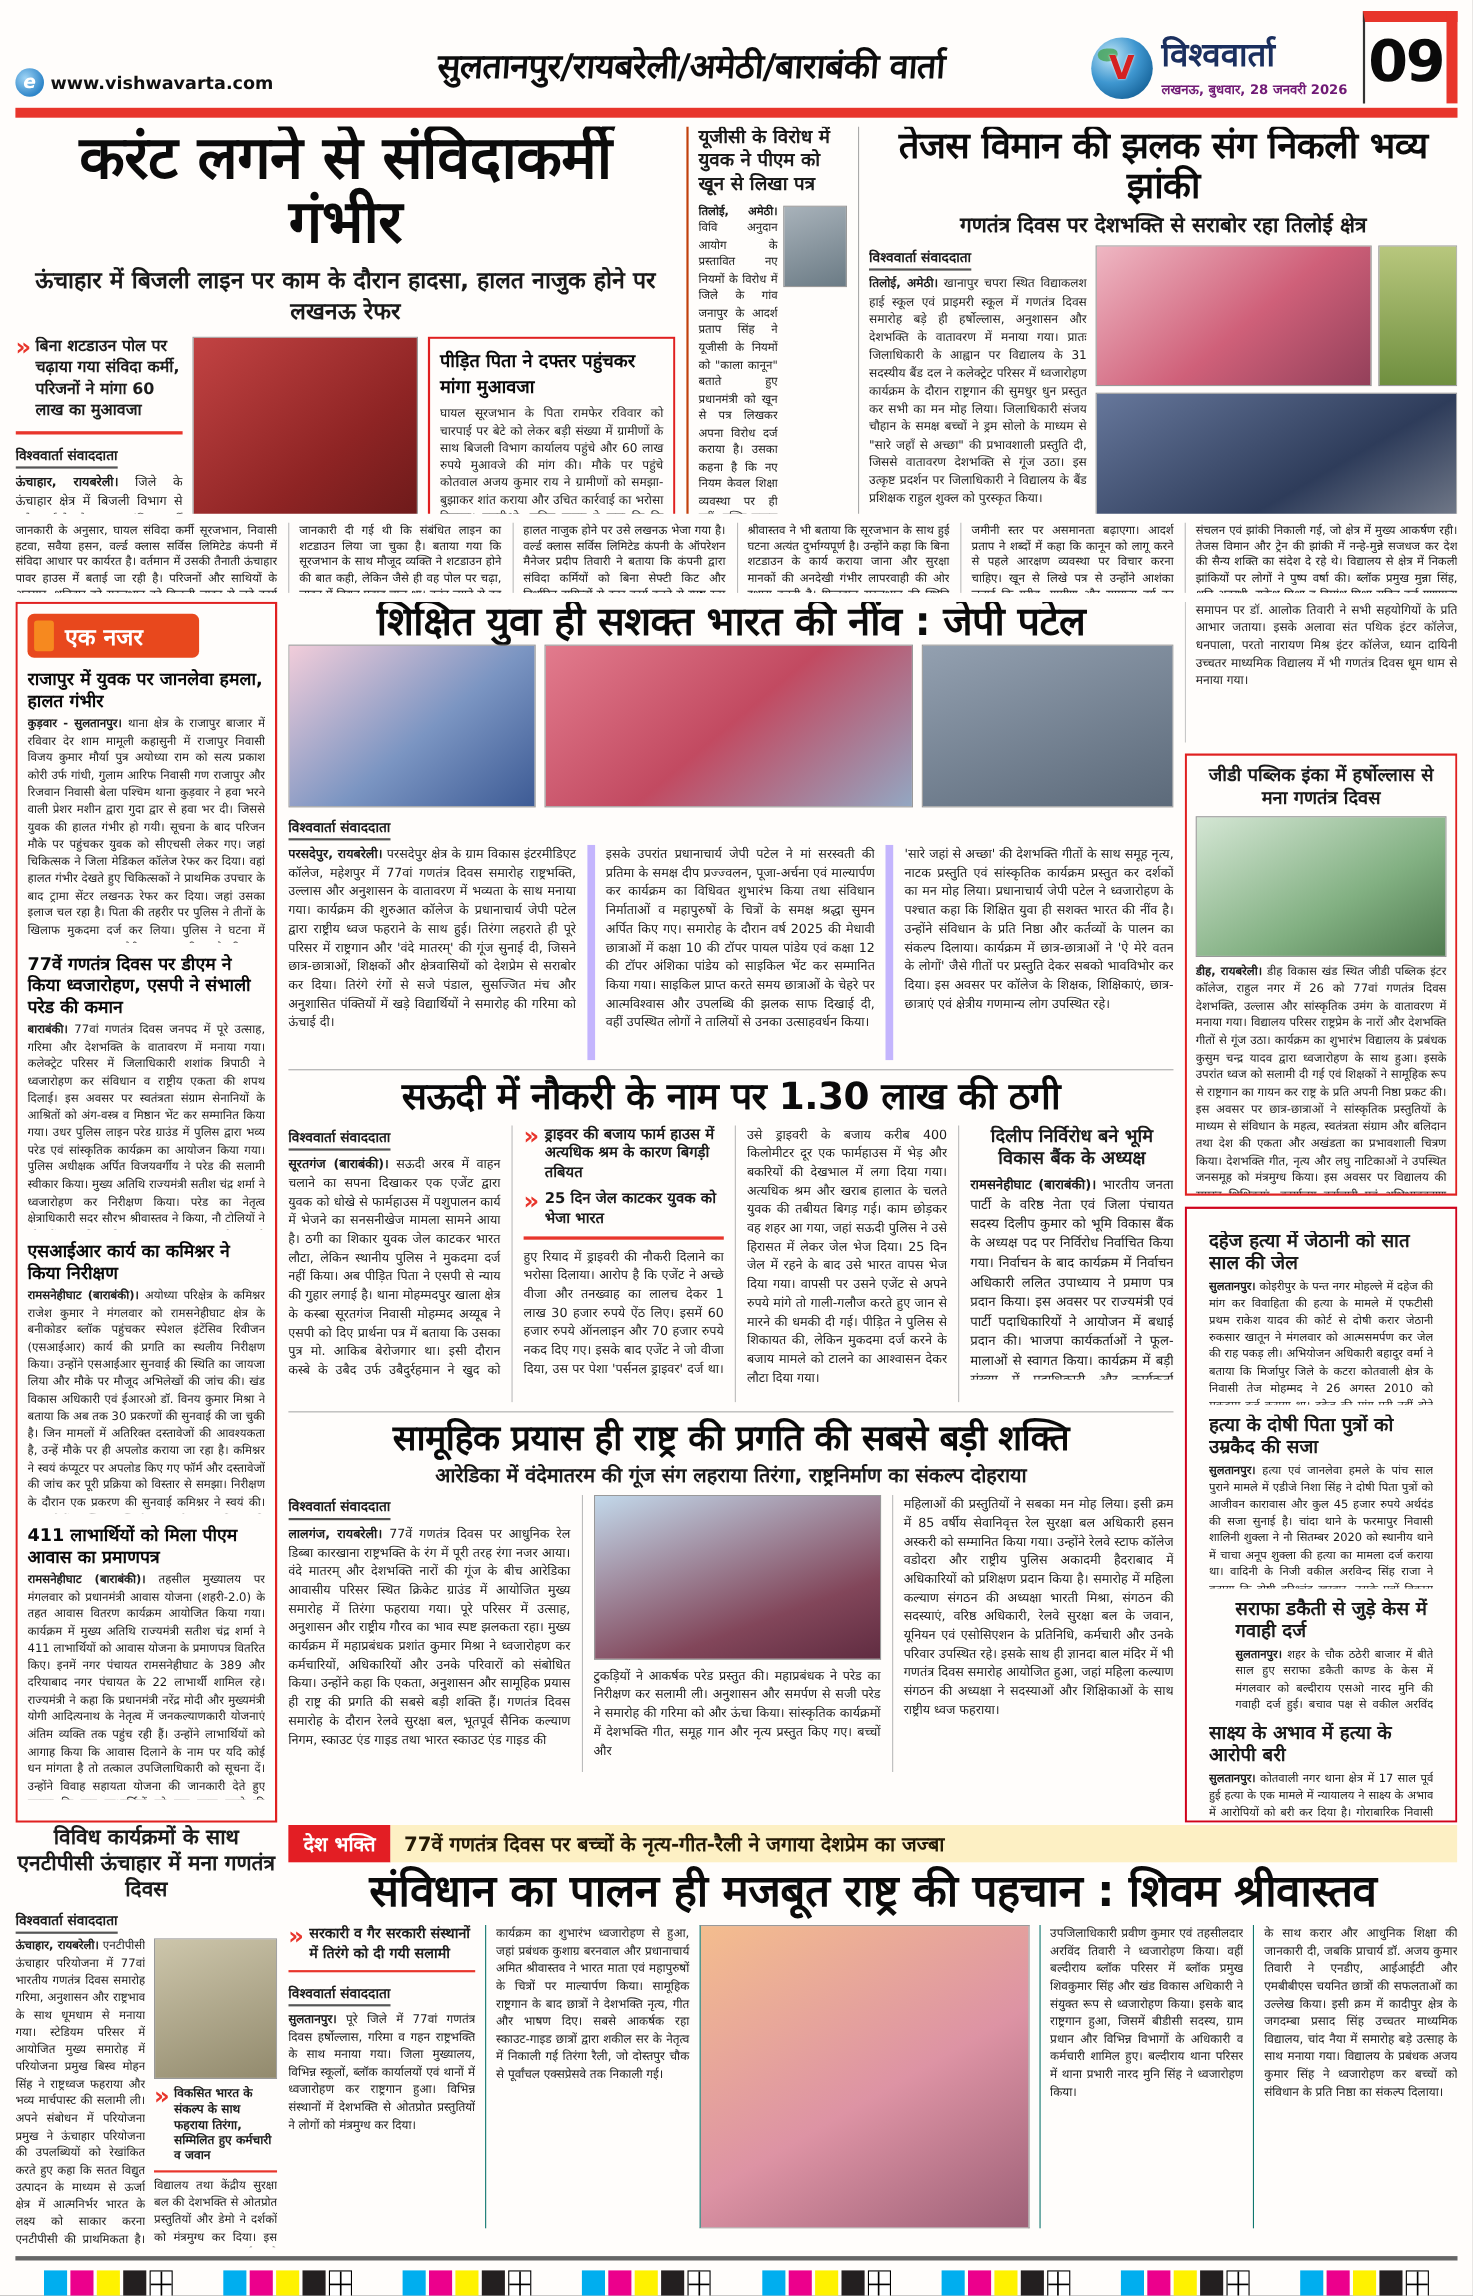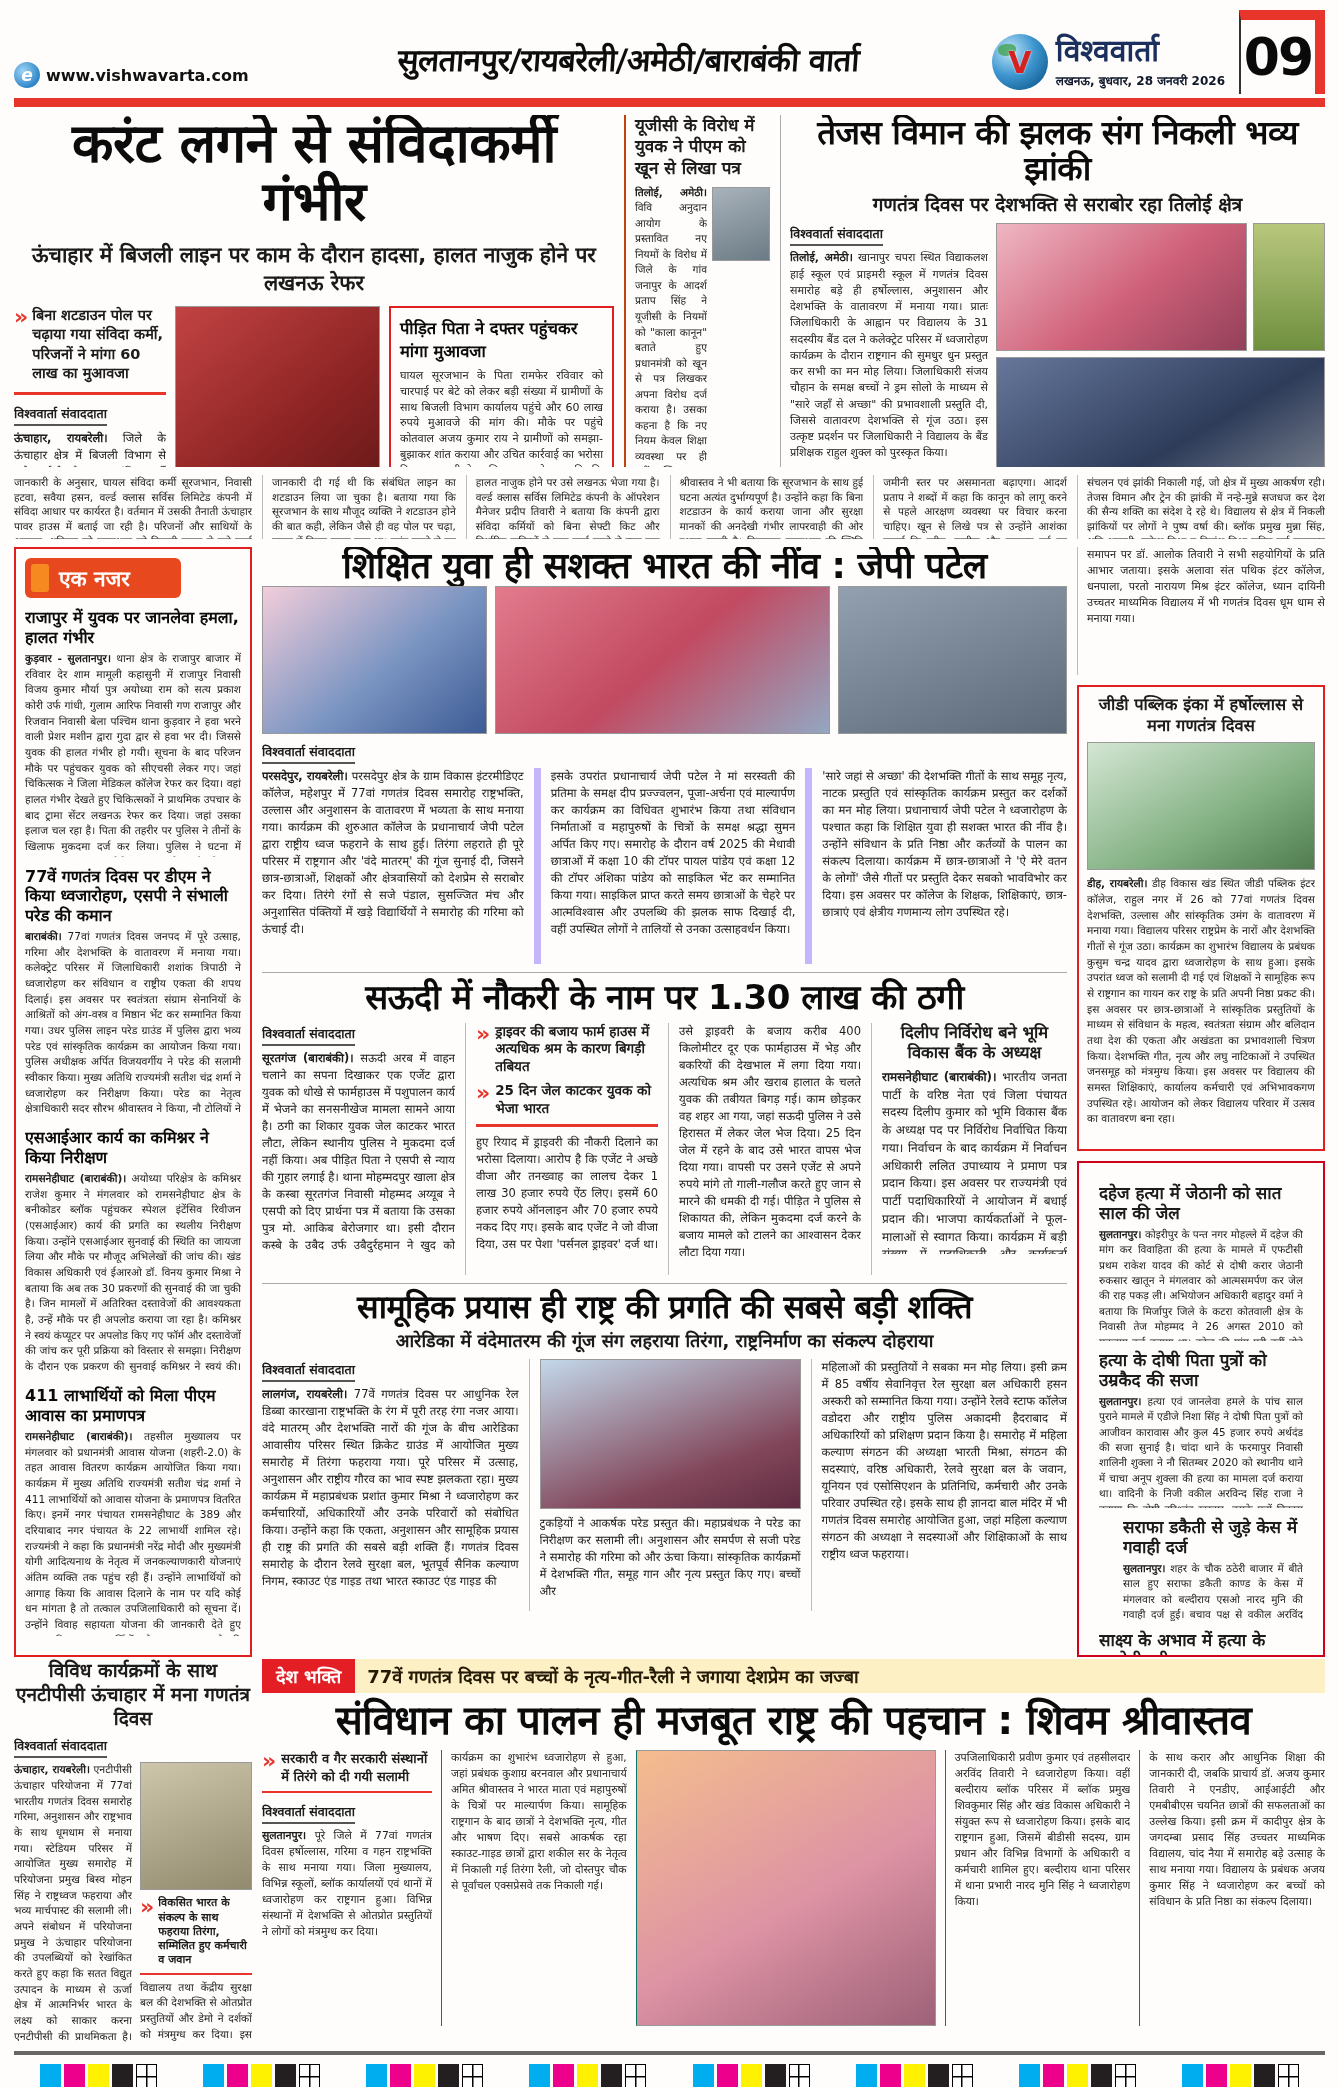--- a/index.html
+++ b/index.html
@@ -13,21 +13,21 @@
   .masthead { height:88px; display:flex; align-items:flex-end; position:relative; }
   .mast-left { display:flex; align-items:center; gap:6px; width:250px; padding-bottom:6px; }
   .e-icon { width:26px; height:26px; border-radius:50%; background:radial-gradient(circle at 35% 35%, #9fd4f5, #2f86c9 70%); color:#fff; font-weight:bold; font-style:italic; font-size:17px; display:flex; align-items:center; justify-content:center; }
   .mast-site { font-weight:bold; font-size:16px; color:#111; }
   .mast-center { flex:1; text-align:center; font-size:31px; font-weight:bold; color:#0d0d0d; letter-spacing:-0.5px; padding-bottom:14px; transform:skewX(-4deg); }
   .mast-brand { display:flex; align-items:center; gap:8px; padding-bottom:4px; margin-right:14px; }
   .globe-logo { width:56px; height:56px; border-radius:50%; background:radial-gradient(circle at 32% 30%, #bfe6f7, #3f97d0 45%, #1d6ca3 75%, #155580); display:flex; align-items:center; justify-content:center; position:relative; }
   .globe-logo::after { content:""; position:absolute; width:18px; height:12px; left:6px; top:10px; background:#49a45c; border-radius:50% 40% 60% 50%; opacity:.85; }
   .globe-v { color:#d42121; font-size:30px; font-weight:bold; text-shadow:0 0 2px #fff; z-index:1; }
   .brand-name { font-size:30px; font-weight:bold; color:#1b2f5e; line-height:1; }
-  .edition-line { font-size:12px; font-weight:bold; color:#0f172a; margin-top:6px;text-align:center; }
+  .edition-line { font-size:12px; font-weight:bold; color:#701a75; margin-top:6px;text-align:center; }
   .pagenum-box { width:86px; height:84px; border-left:2px solid #333; border-top:10px solid #e8352b; border-right:10px solid #e8352b; display:flex; align-items:center; justify-content:center; }
   .pagenum { font-size:52px; font-weight:bold; color:#0a0a0a; letter-spacing:-2px; }
   .red-bar { height:9px; background:#e8352b; margin:4px 0 8px 0; }
   
   .art-h1 { font-weight:bold; color:#0b0b0b; line-height:1.08; letter-spacing:-0.5px; }
   .art-h2 { font-weight:bold; color:#1a1a1a; }
   .byline { font-weight:bold; font-size:12.5px; border-bottom:2px solid #555; display:inline-block; padding-bottom:2px; margin-bottom:4px; }
   .dl { font-weight:bold; }
   .body-txt { font-size:11.5px; line-height:1.48; text-align:justify; overflow:hidden; }
   .photo { border:1px solid #999; }
@@ -86,21 +86,21 @@
   .dilip h4 { font-size:16.5px; line-height:1.25; text-align:center; margin-bottom:5px; }
   .dilip .body-txt { font-size:12px; }
   .samuhik .art-h1 { font-size:32px; text-align:center; }
   .samuhik .art-h2 { font-size:18px; text-align:center; margin:4px 0 7px 0; }
   .samuhik-row { display:grid; grid-template-columns:1fr 272px 1fr; gap:10px; height:252px; overflow:hidden; }
   .samuhik-row > div + div { border-left:1px solid #bbb; padding-left:10px; }
   .ph-gm { width:100%; height:150px; margin-bottom:6px; }
   
   .right-rail { display:flex; flex-direction:column; gap:10px; overflow:hidden; }
   .tejas-cont { font-size:11px; line-height:1.45; text-align:justify; height:128px; overflow:hidden; border-left:1px solid #bbb; padding-left:9px; }
-  .gd-box { border:2px solid #e02020; padding:8px; height:466px; overflow:hidden; }
+  .gd-box { border:2px solid #e02020; padding:8px; height:402px; overflow:hidden; }
   .gd-box h3 { font-size:16.5px; line-height:1.25; text-align:center; margin-bottom:6px; }
   .ph-gd { width:100%; height:128px; margin-bottom:6px; }
   .gd-box .body-txt { font-size:10.6px; }
   .crime-box { border:2px solid #d0021b; padding:20px; flex:1; overflow:hidden; }
   .crime { margin-bottom:9px; overflow:hidden; }
   .crime h4 { font-size:17px; line-height:1.2; margin-bottom:3px; }
   .crime .body-txt { font-size:10.4px; }
   .c1 { max-height:158px; } .c2 { max-height:158px; } .c3 { max-height:104px;margin-left:24px; } .c4 { max-height:110px; }
   
   .bottom-band { display:grid; grid-template-columns:238px 1fr; gap:10px; height:384px; overflow:hidden; margin-top:2px; }

